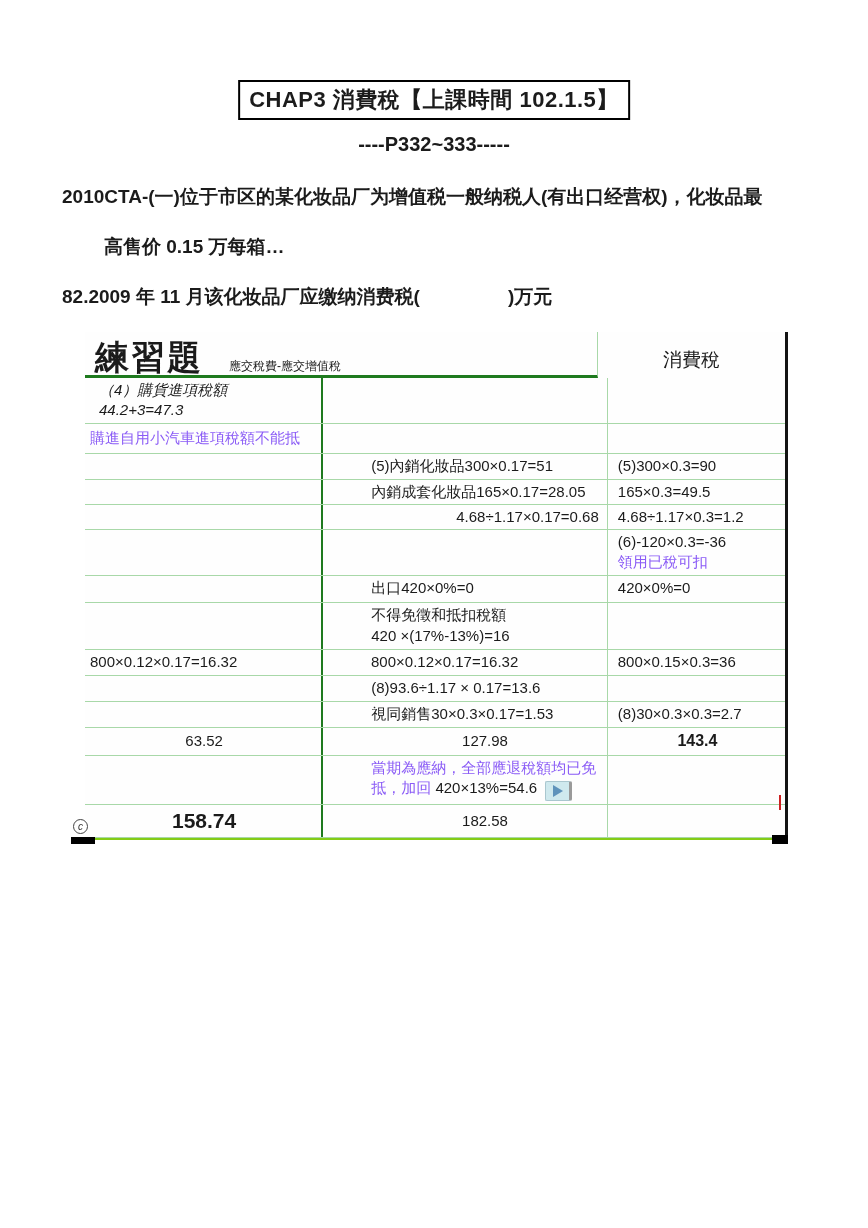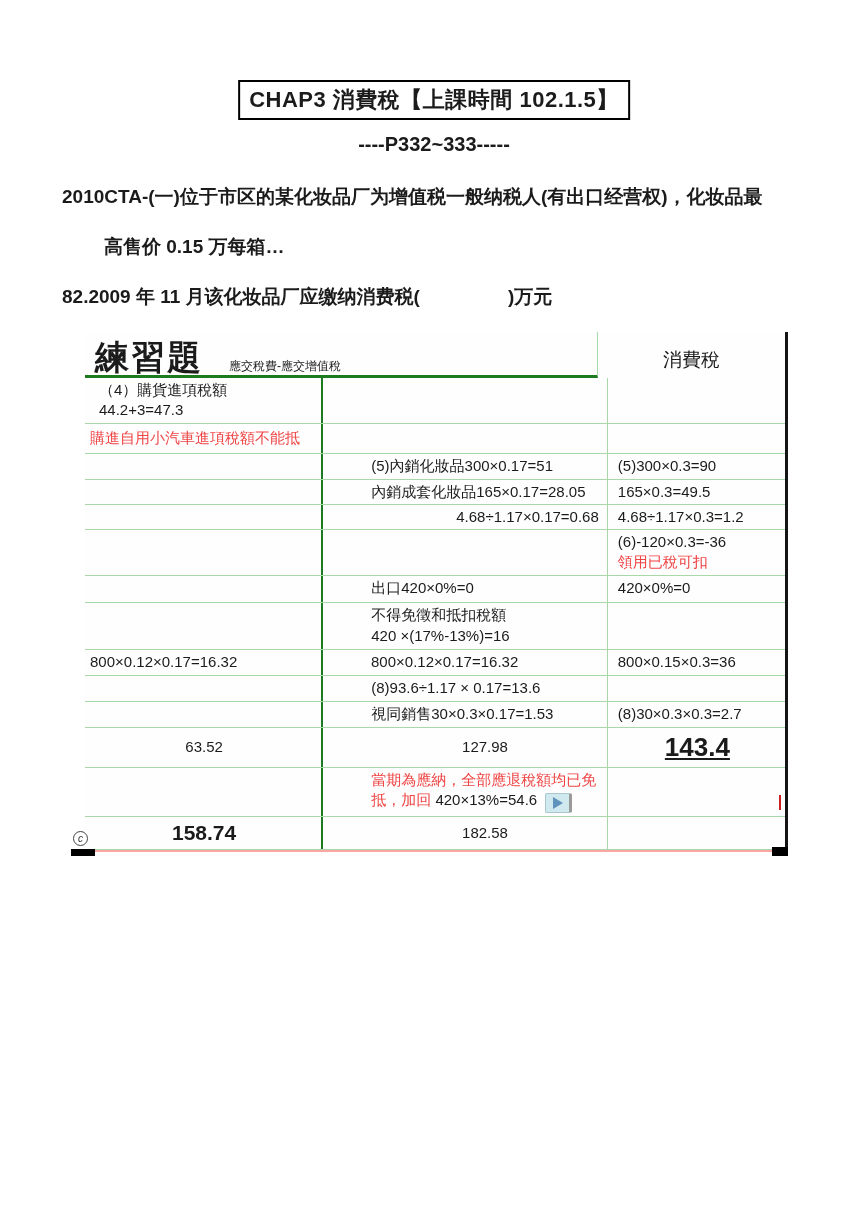--- a/index.html
+++ b/index.html
@@ -14,21 +14,21 @@
     white-space:nowrap; letter-spacing:0.5px; }
   .page-ref { top:133px; left:0; width:100%; text-align:center;
     font-size:20px; font-weight:700; }
   .para1 { top:184px; left:62px; width:760px; font-size:19px; font-weight:700; }
   .para2 { top:234px; left:62px; width:760px; font-size:19px; font-weight:700;margin-left:42px; }
   .question { top:284px; left:62px; width:780px; font-size:19px; font-weight:700; }
   .answer-gap { display:inline-block; width:88px; }
 
   
   .ws { left:85px; top:332px; width:703px; background:#fefefe;
-        border-right:3px solid #141414; border-bottom:2px solid #fca5a5; }
+        border-right:3px solid #141414; border-bottom:2px solid #84cc16; }
   .ws-header { display:flex; height:46px; }
   .ws-hdr-left { width:515px; display:flex; align-items:flex-end;
      border-bottom:3px solid #1e7a1e; border-right:1px solid #a8d8a8; }
   .ws-title { font-size:34px; font-weight:900; letter-spacing:2px;
      margin-left:10px; line-height:1; margin-bottom:1px; }
   .ws-col2-hdr { font-size:12px; font-weight:400; margin-left:26px; }
   .ws-hdr-right { width:188px; text-align:center; padding-top:15px;
      font-size:19px; font-weight:400; }
 
   .row { display:flex; border-bottom:1px solid #a8d8a8; }
@@ -37,26 +37,26 @@
   .c2 { width:262px; border-right:1px solid #a8d8a8;margin-left:38px; }
   .c3 { width:188px; }
   .cell { display:flex; flex-direction:column; justify-content:center;
      padding:2px 8px 2px 10px; font-size:15px; line-height:1.35; }
 
   .r1{min-height:33px}.r2{min-height:30px}.r3{min-height:26px}.r4{min-height:25px}
   .r5{min-height:25px}.r6{min-height:43px}.r7{min-height:27px}.r8{min-height:47px}
   .r9{min-height:28px}.r10{min-height:26px}.r11{min-height:26px}.r12{min-height:26px}
   .r13{min-height:28px}.r14{min-height:49px}.r15{min-height:28px}
 
-  .red { color:#ef4444; }
+  .red { color:#8b5cf6; }
   .t-right { align-items:flex-end; }
   .t-center { align-items:center; }
-  .indent14 { padding-left:14px; }
+  .indent14 { padding-left:14px;font-style:italic; }
   .indent5 { padding-left:5px; }
-  .big { font-size:26px; font-weight:600;text-decoration:underline; }
+  .big { font-size:16px; font-weight:600; }
   .bigbold { font-size:21px; font-weight:700; }
   .inlinewrap { display:inline; }
 
   
   .play-btn { display:inline-flex; align-items:center; justify-content:center;
      width:27px; height:20px; background:#cfe9ee; border:1px solid #aac7cf;
      border-right:3px solid #9a9a9a; border-radius:2px; vertical-align:-4px;
      margin-left:8px; }
   .play-tri { width:0; height:0; border-top:6px solid transparent;
      border-bottom:6px solid transparent; border-left:10px solid #5f93bb; }

